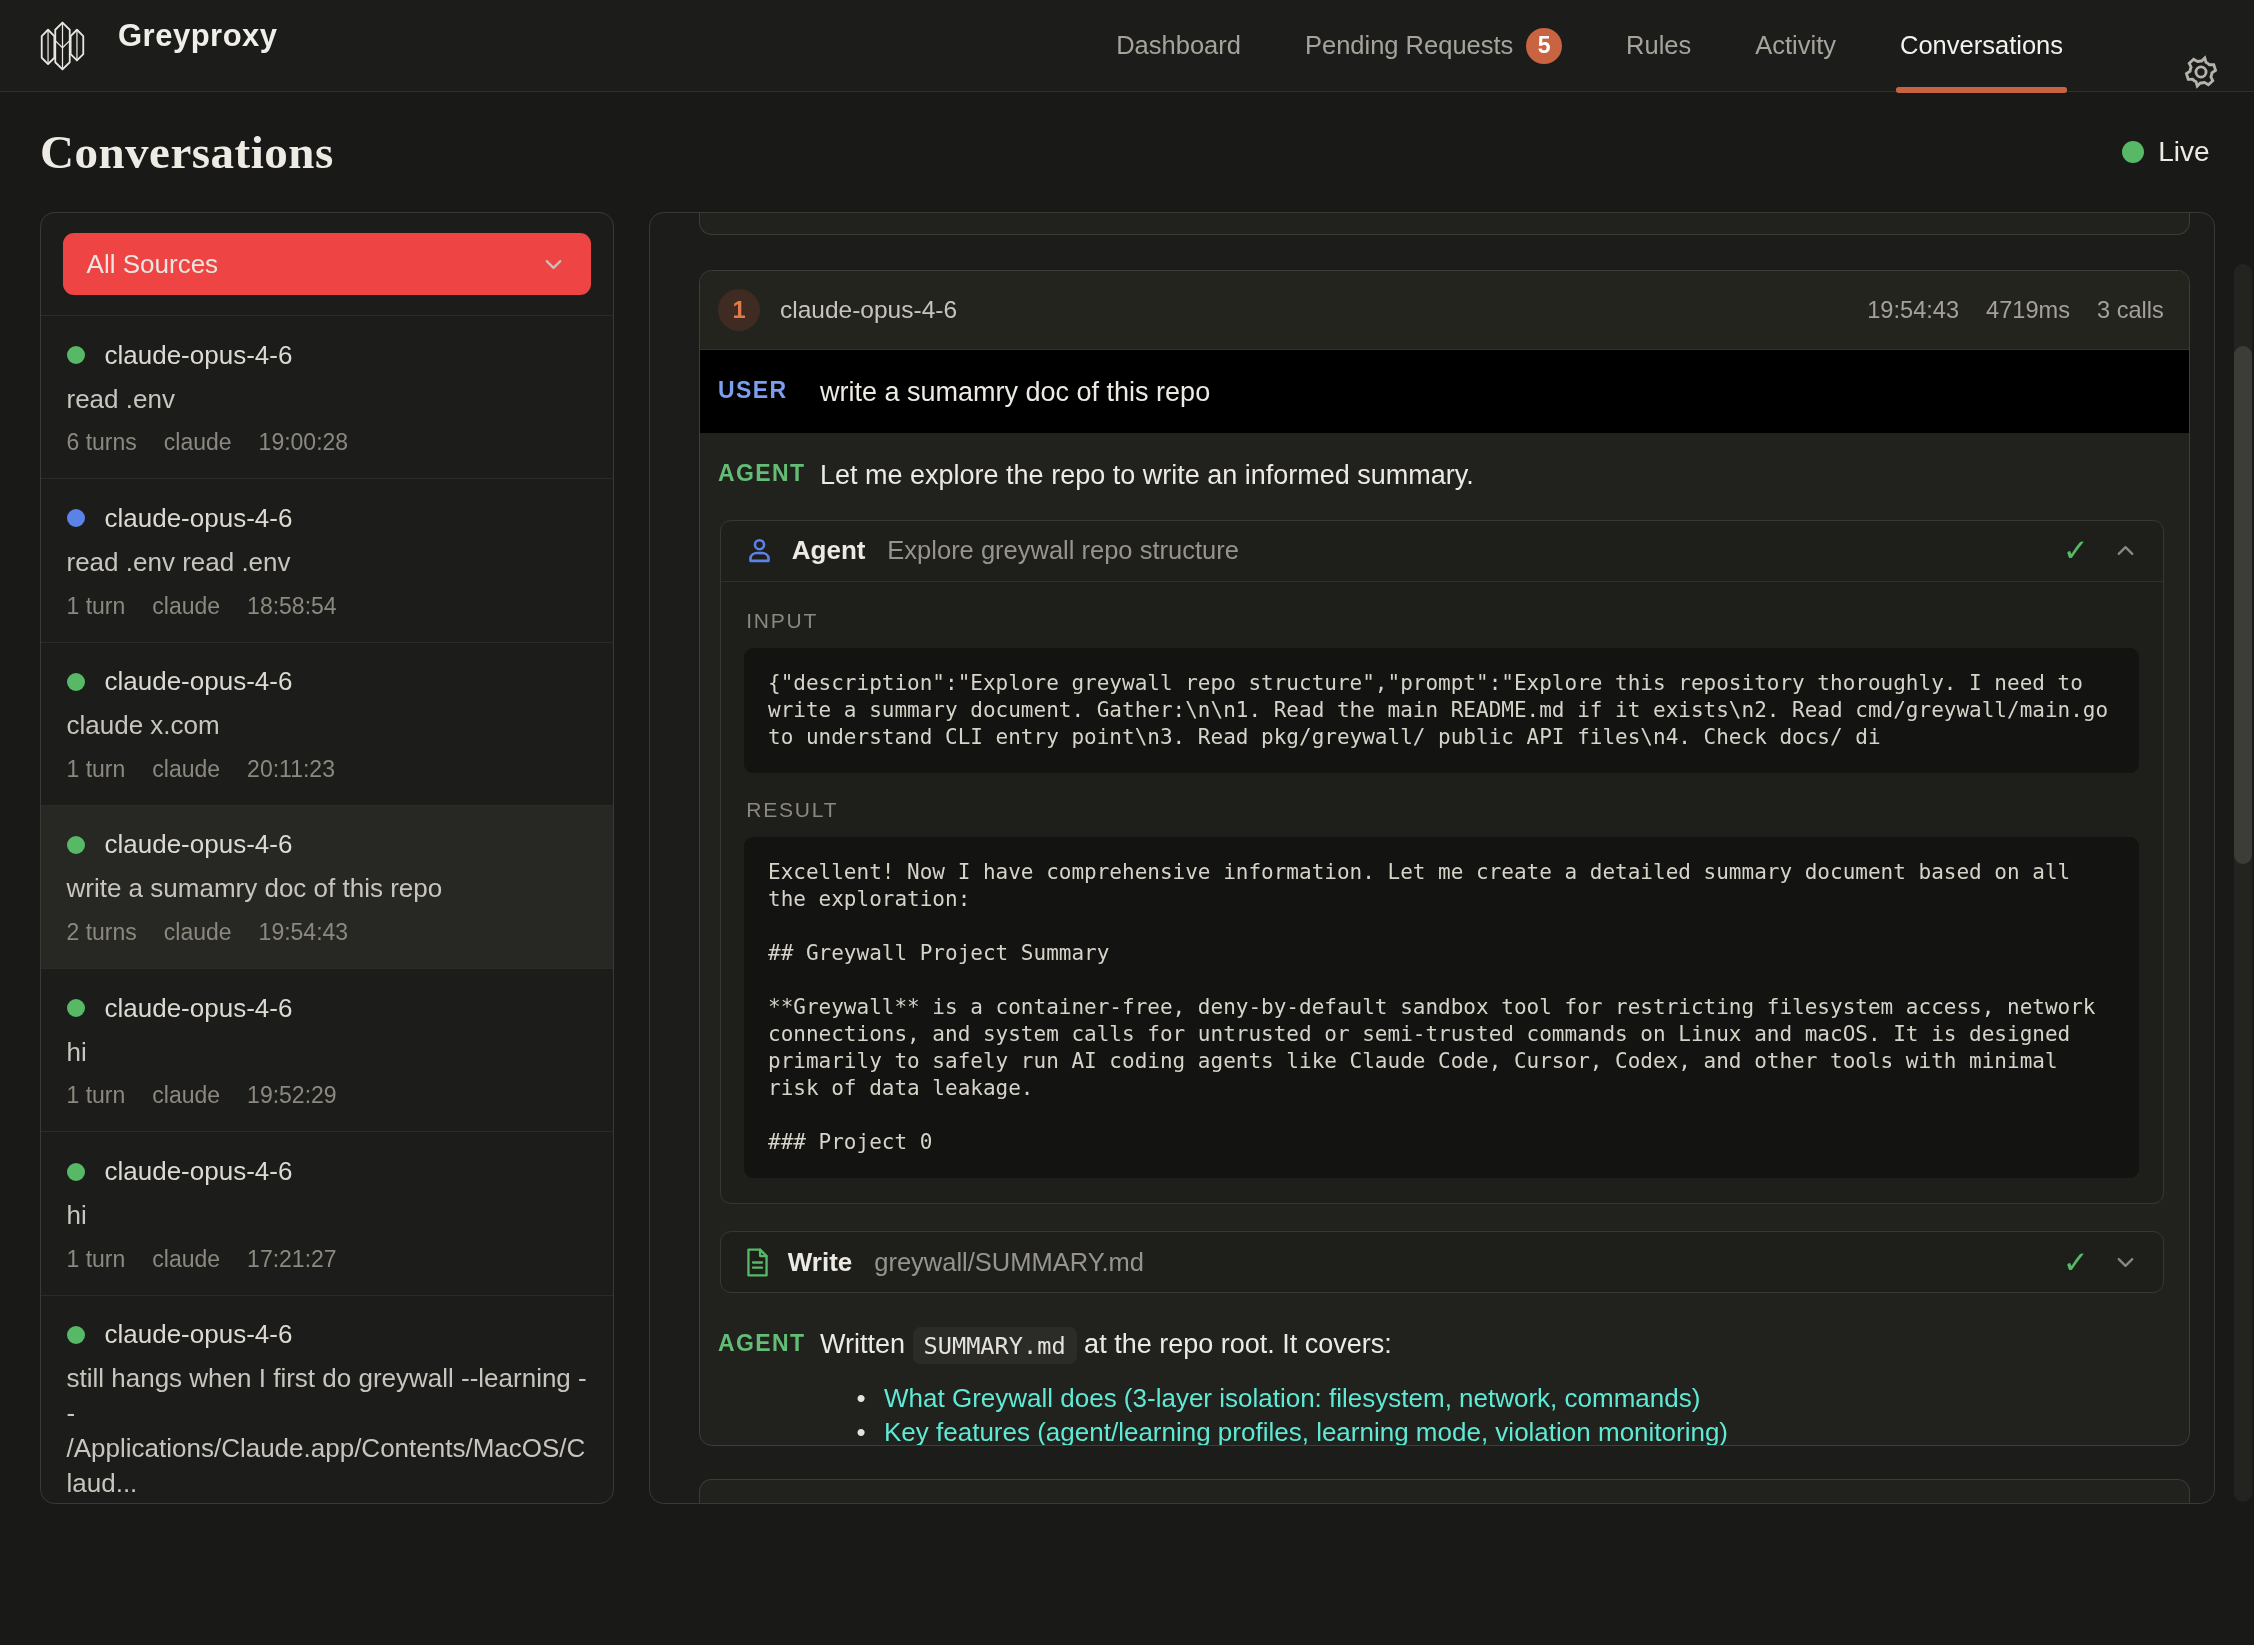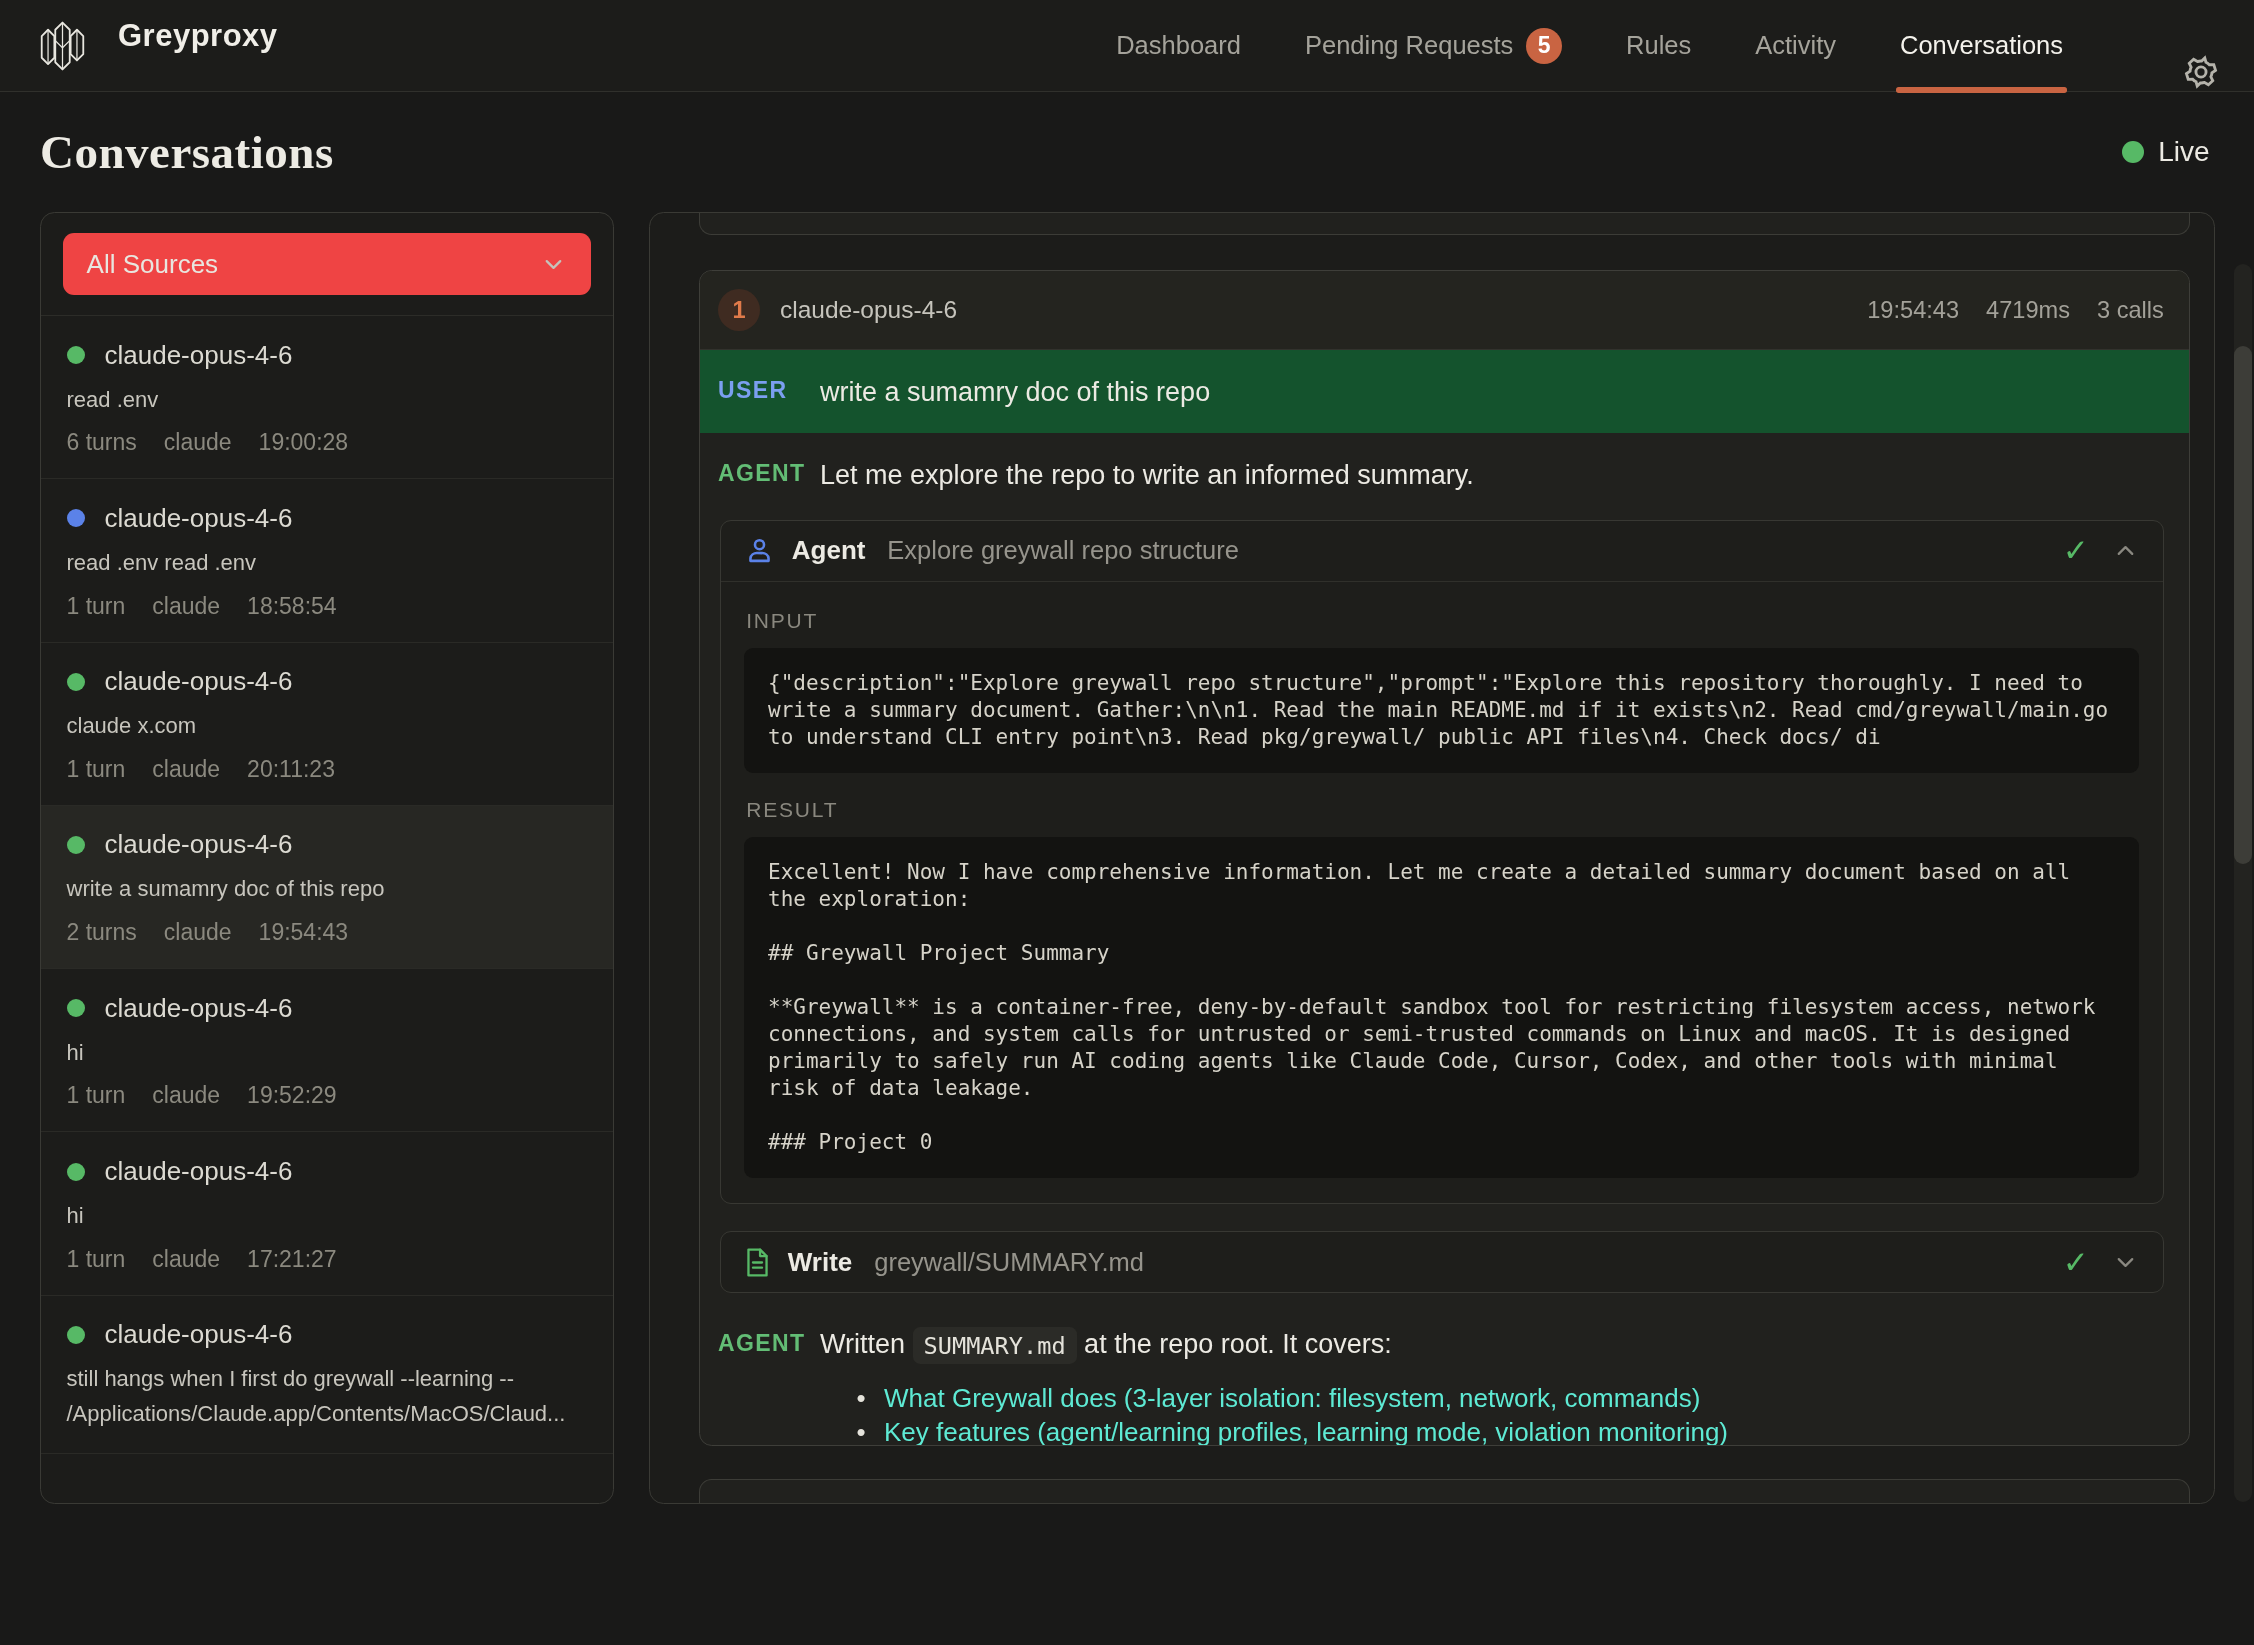--- a/index.html
+++ b/index.html
@@ -62,21 +62,21 @@
     display:flex; align-items:center; justify-content:space-between;
     padding:0 23.6px; cursor:pointer;
   }
   .source-filter-label { font-size:26px; color:#e8e6df; }
   .conv-list { flex:1; overflow:hidden; }
   .conv-item { padding:23.6px 25.5px 22px 25.5px; border-bottom:1.8px solid #2a2a26; cursor:pointer; }
   .conv-item.selected { background:#272723; }
   .conv-top { display:flex; align-items:center; gap:20px; }
   .conv-dot { width:18px; height:18px; border-radius:50%; flex:none; }
   .conv-model { font-size:26px; color:#dcdad2; }
-  .conv-preview { margin-top:11px; font-size:22px; color:#c7c5bd; line-height:35px; overflow-wrap:anywhere; }
+  .conv-preview { margin-top:11px; font-size:26px; color:#c7c5bd; line-height:35px; overflow-wrap:anywhere; }
   .conv-meta { margin-top:12.7px; display:flex; gap:27px; font-size:23px; color:#8b897f; }
 
   
   .peek-top {
     flex:none; height:22px; margin:0 0 35px 0;
     background:#21211e; border:1.8px solid #3c3c37; border-top:none;
     border-radius:0 0 12.7px 12.7px;
   }
   .peek-bottom {
     flex:none; height:23.6px; margin-top:33px;
@@ -93,21 +93,21 @@
   }
   .turn-badge {
     width:42px; height:42px; border-radius:50%;
     background:#3f2b21; color:#e07a4a; font-weight:bold; font-size:23.6px;
     display:flex; align-items:center; justify-content:center; flex:none;
   }
   .card-model { font-size:24.5px; color:#c6c4bc; }
   .card-stats { margin-left:auto; display:flex; gap:27px; font-size:23.6px; color:#a3a199; }
 
   .user-row {
-    background:#14532d; padding:23.6px 25.5px 23.6px 18px;
+    background:#000000; padding:23.6px 25.5px 23.6px 18px;
     display:flex; align-items:flex-start;
   }
   .role-label { width:102px; flex:none; font-size:23px; font-weight:bold; letter-spacing:1.4px; padding-top:3.6px; }
   .role-user { color:#7b9ff0; }
   .role-agent { color:#63bd75; }
   .msg-text { font-size:27px; color:#eceae3; line-height:36px; }
 
   .agent-block { padding:23.6px 25.5px 31px 18px; }
   .agent-row { display:flex; align-items:flex-start; }
   .agent-content { flex:1; min-width:0; }

